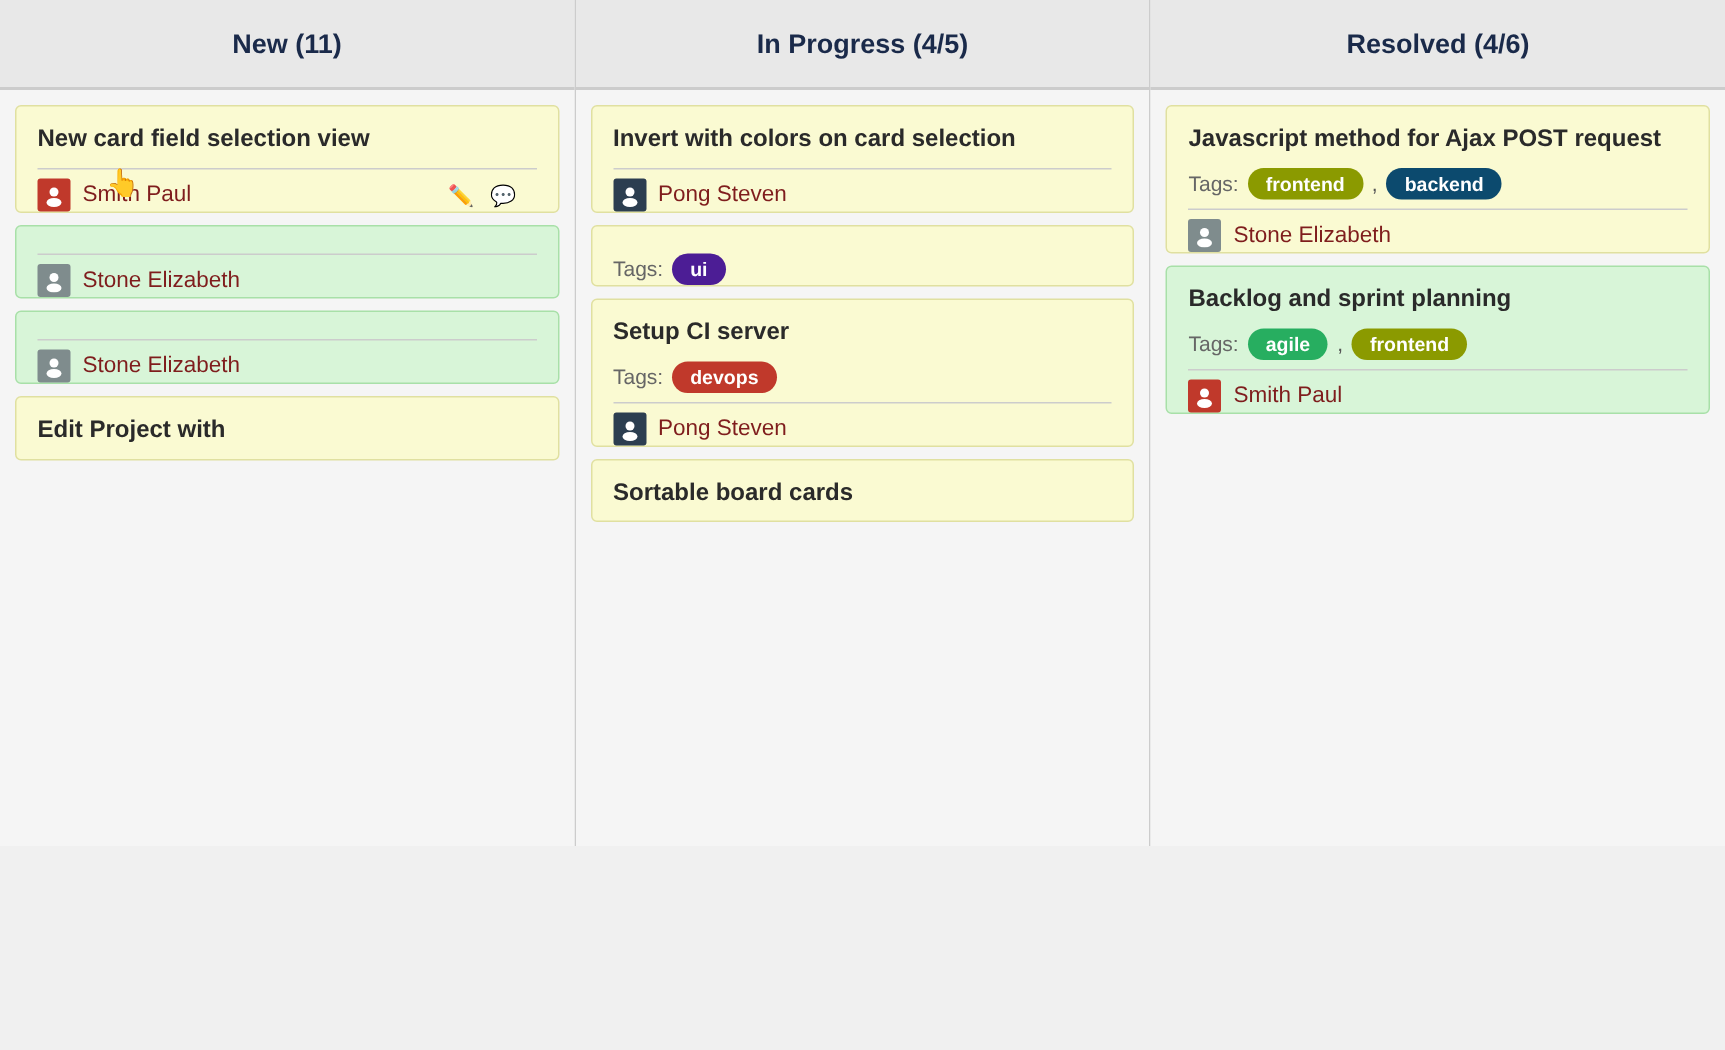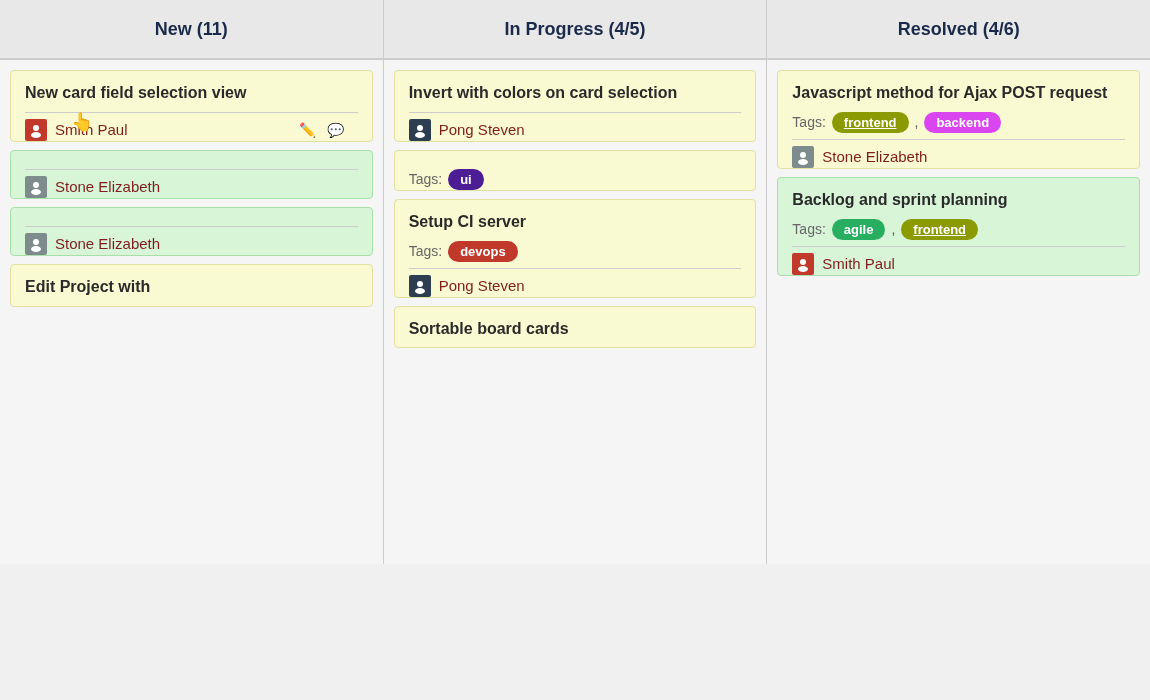--- a/index.html
+++ b/index.html
@@ -151,22 +151,22 @@
 
     .tag {
       border-radius: 12px;
       padding: 3px 12px;
       font-size: 13px;
       font-weight: 600;
       color: white;
       display: inline-block;
     }
 
-    .tag-frontend { background: #8b9a00; text-decoration: underline; }
-    .tag-backend { background: #d946ef; }
+    .tag-frontend { background: #8b9a00; }
+    .tag-backend { background: #0c4a6e; }
     .tag-ui { background: #4c1d95; }
     .tag-devops { background: #c0392b; }
     .tag-agile { background: #27ae60; }
 
     .cursor-hand {
       position: absolute;
       bottom: 8px;
       left: 60px;
       font-size: 18px;
       color: #333;

